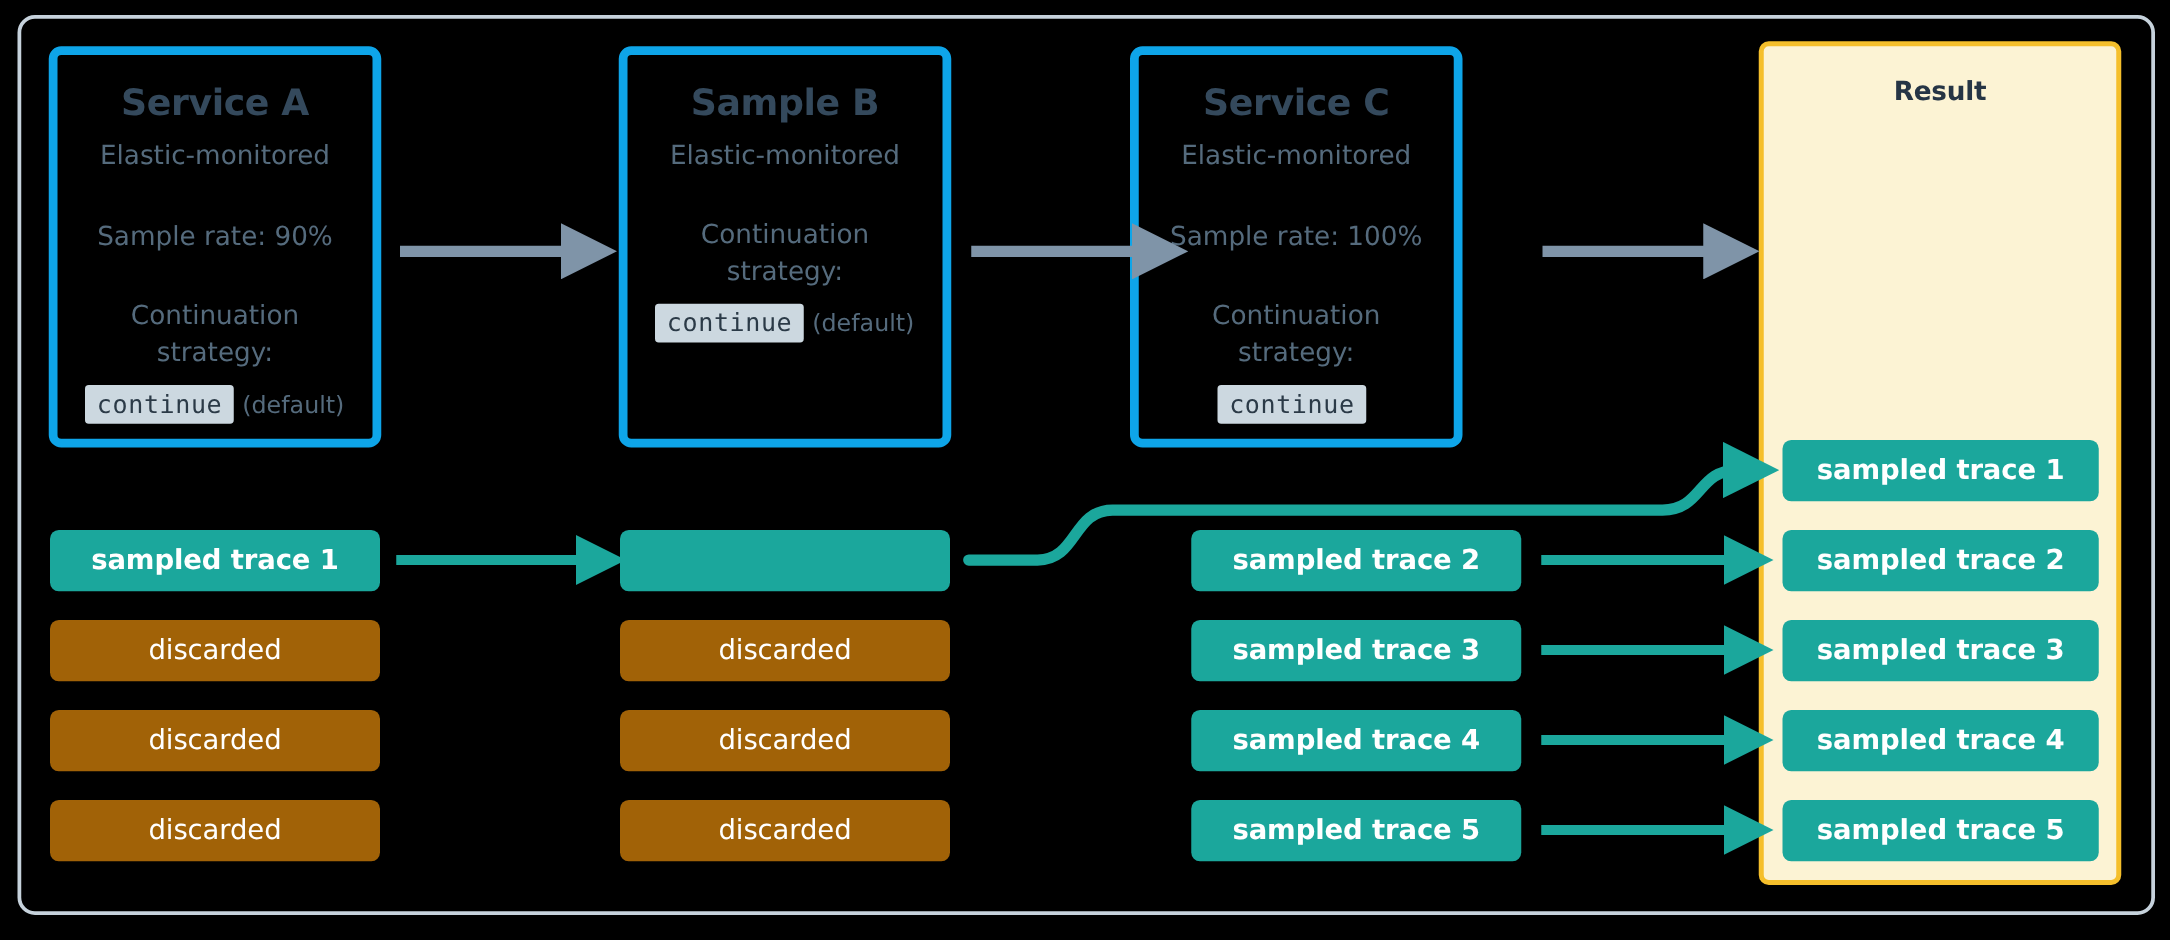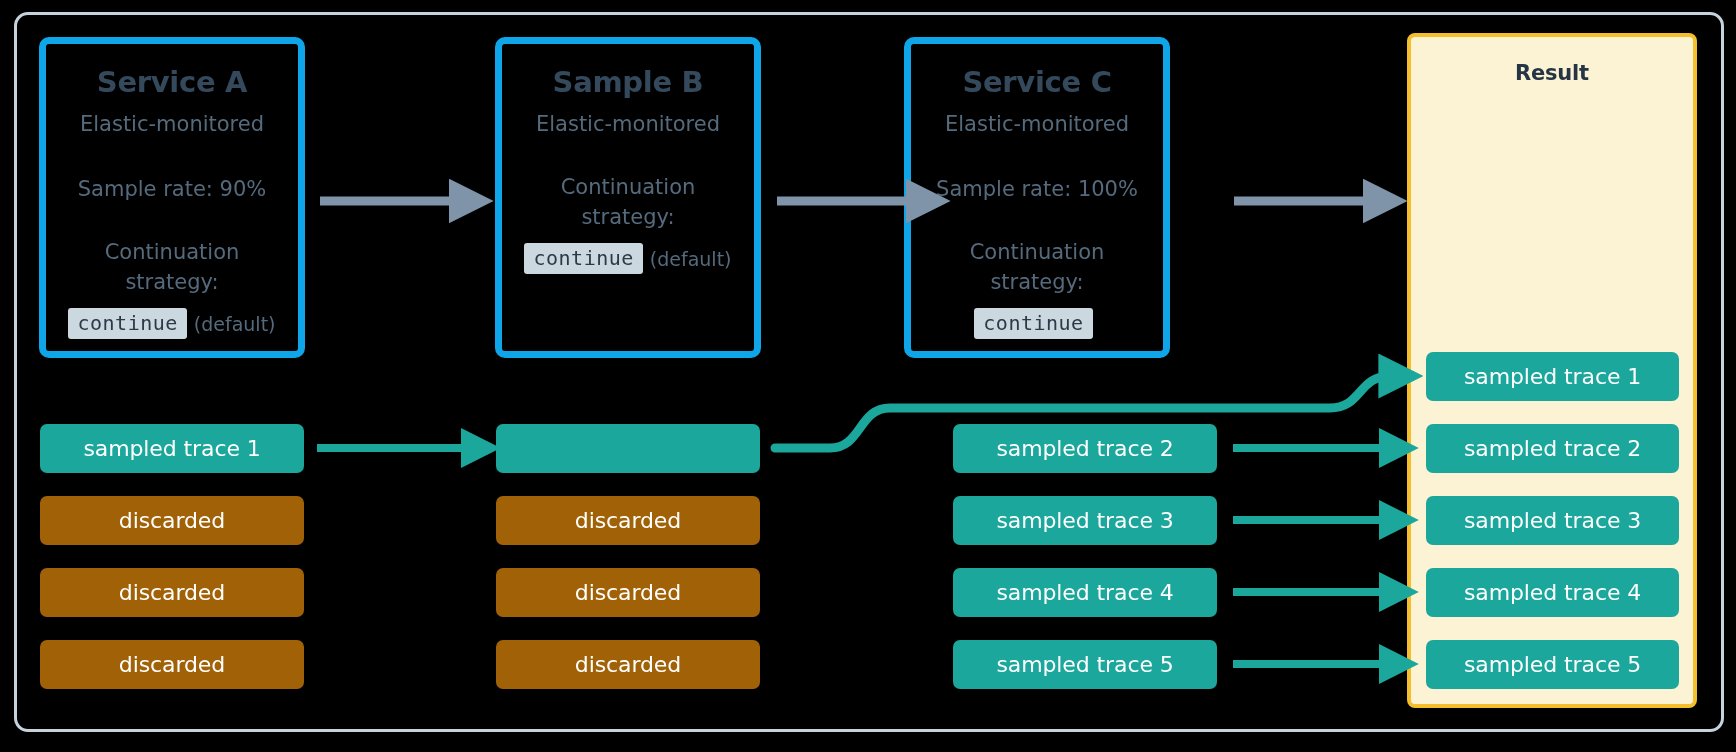--- a/index.html
+++ b/index.html
@@ -127,21 +127,21 @@
     position: absolute;
     height: 49px;
     border-radius: 7px;
     display: flex;
     align-items: center;
     justify-content: center;
     font-size: 22px;
     color: #ffffff;
     letter-spacing: -0.1px;
   }
-  .pill.sampled { background: #1ba79c; }
+  .pill.sampled { background: #1ba79c; font-weight: bold; }
   .pill.discarded { background: #a16207; }
 
   .col-a { left: 40px;   width: 264px; }
   .col-b { left: 496px;  width: 264px; }
   .col-c { left: 953px;  width: 264px; }
   .col-r { left: 1426px; width: 253px; }
 
   .r1 { top: 424px; }
   .r2 { top: 496px; }
   .r3 { top: 568px; }

